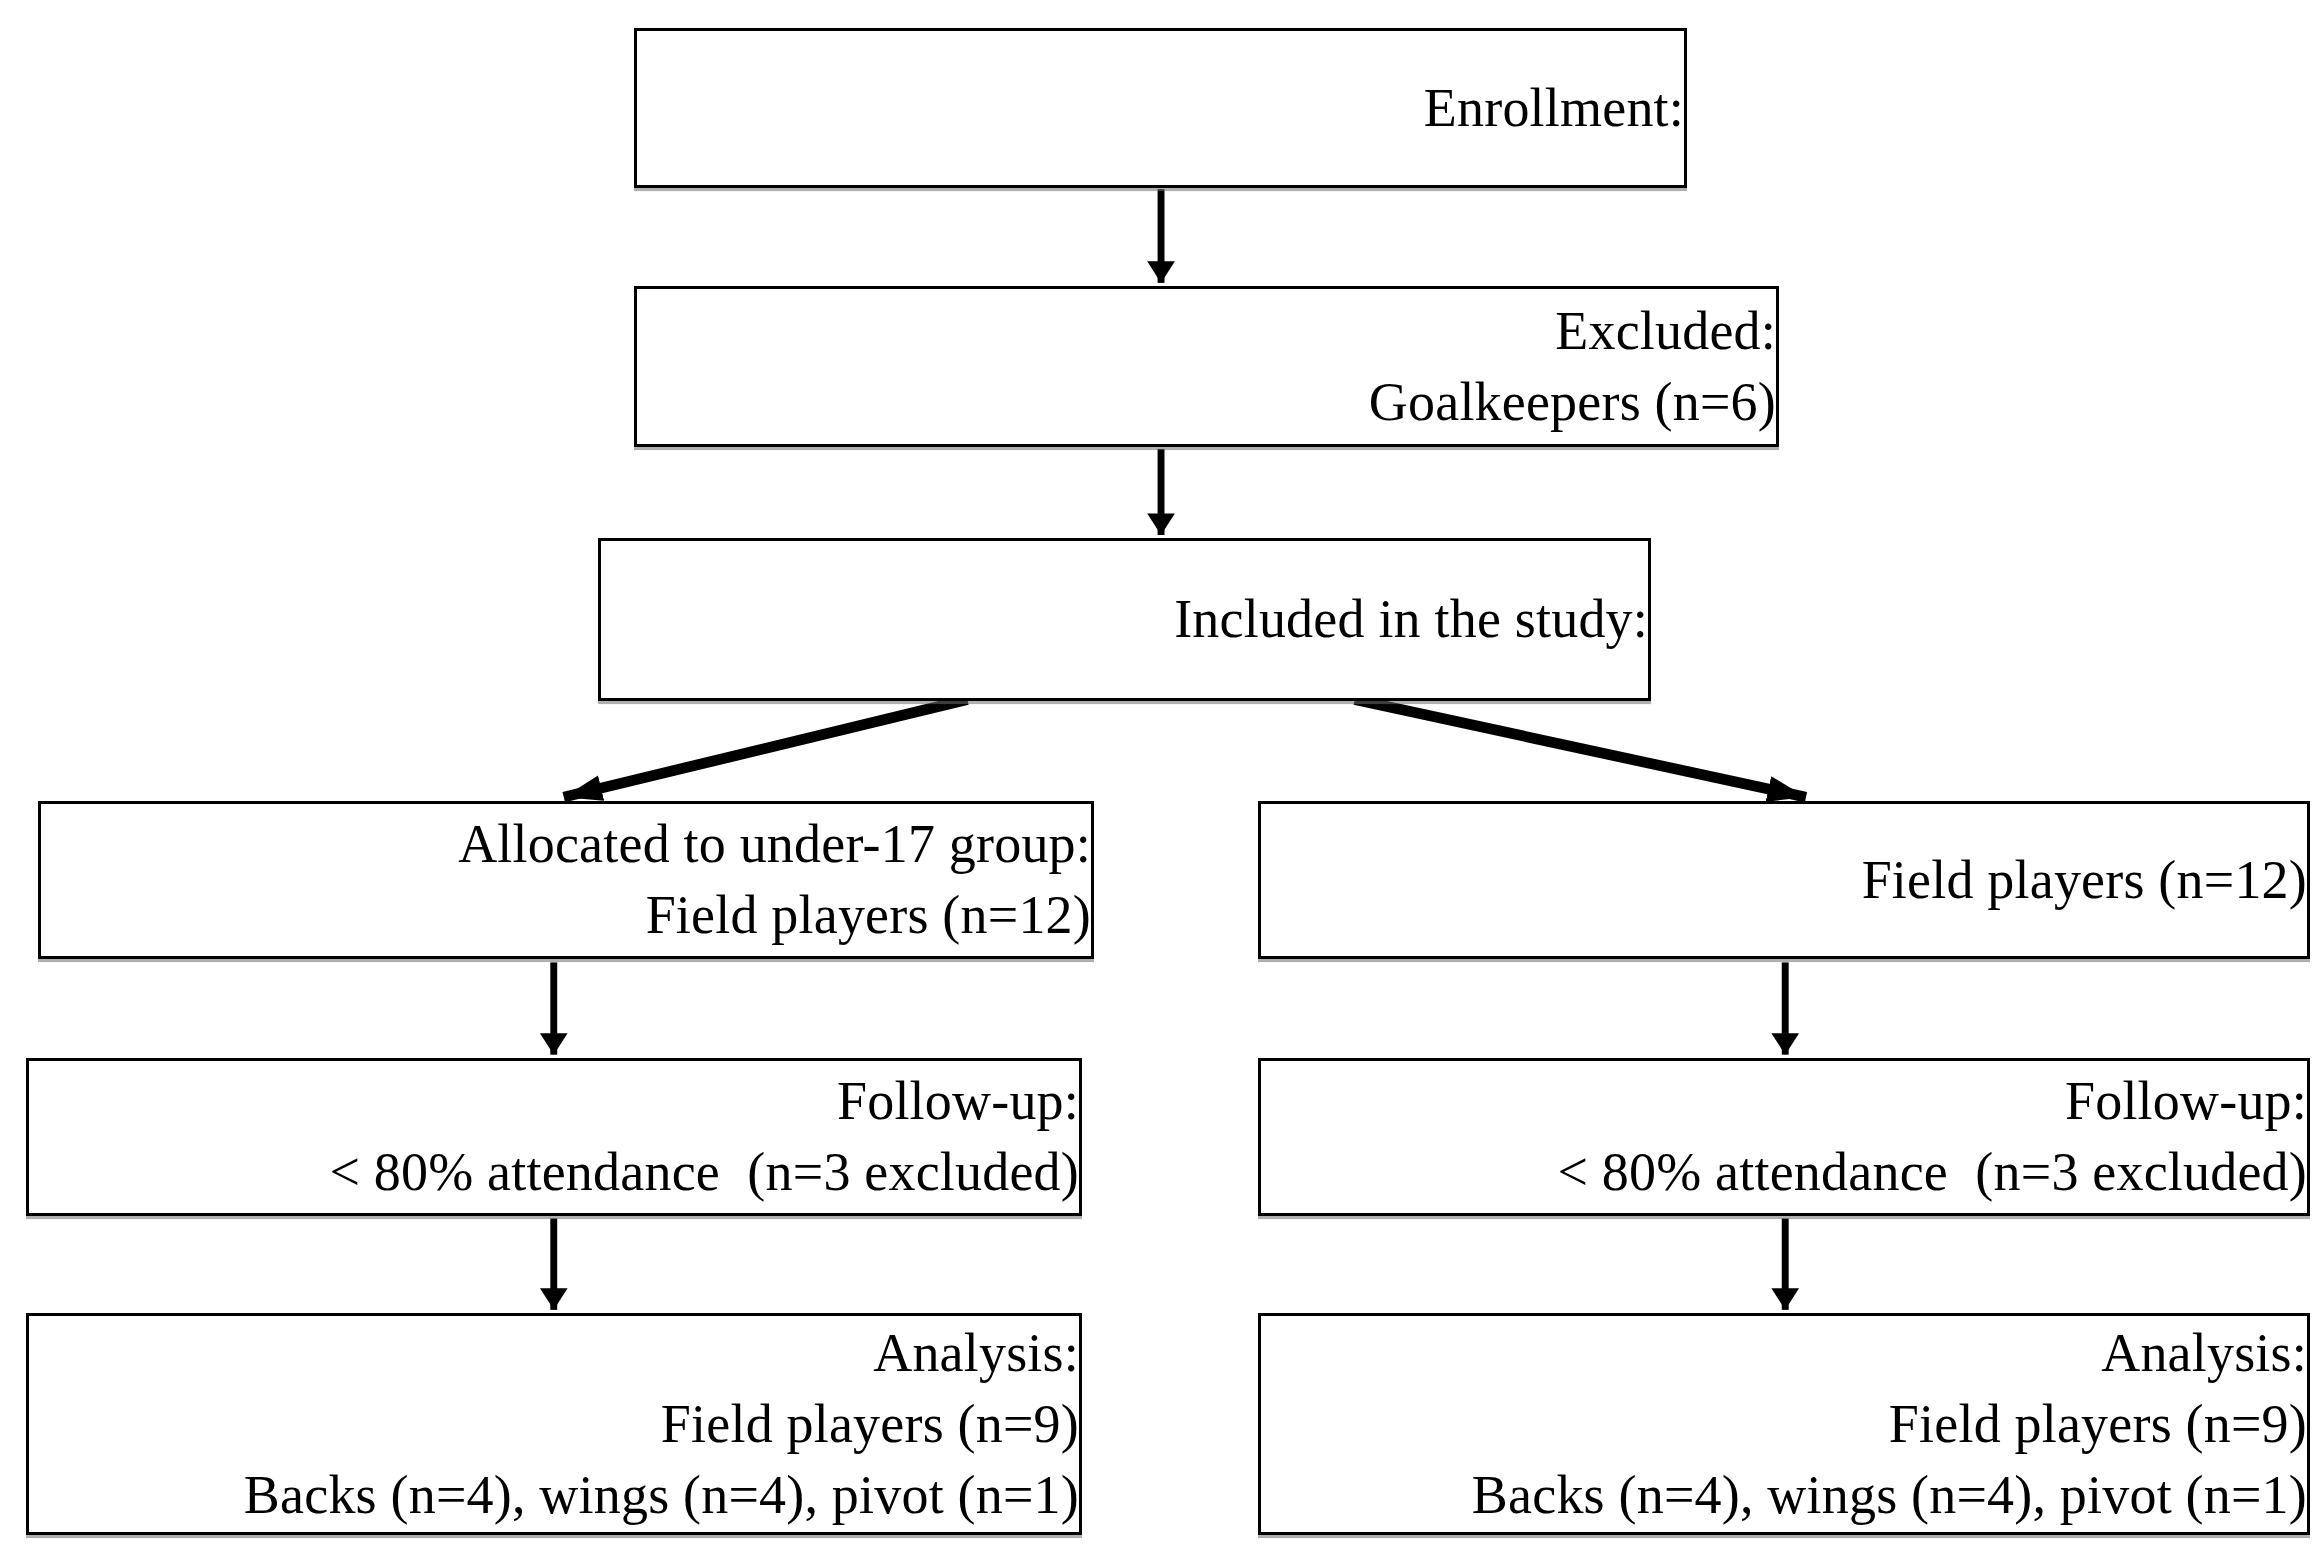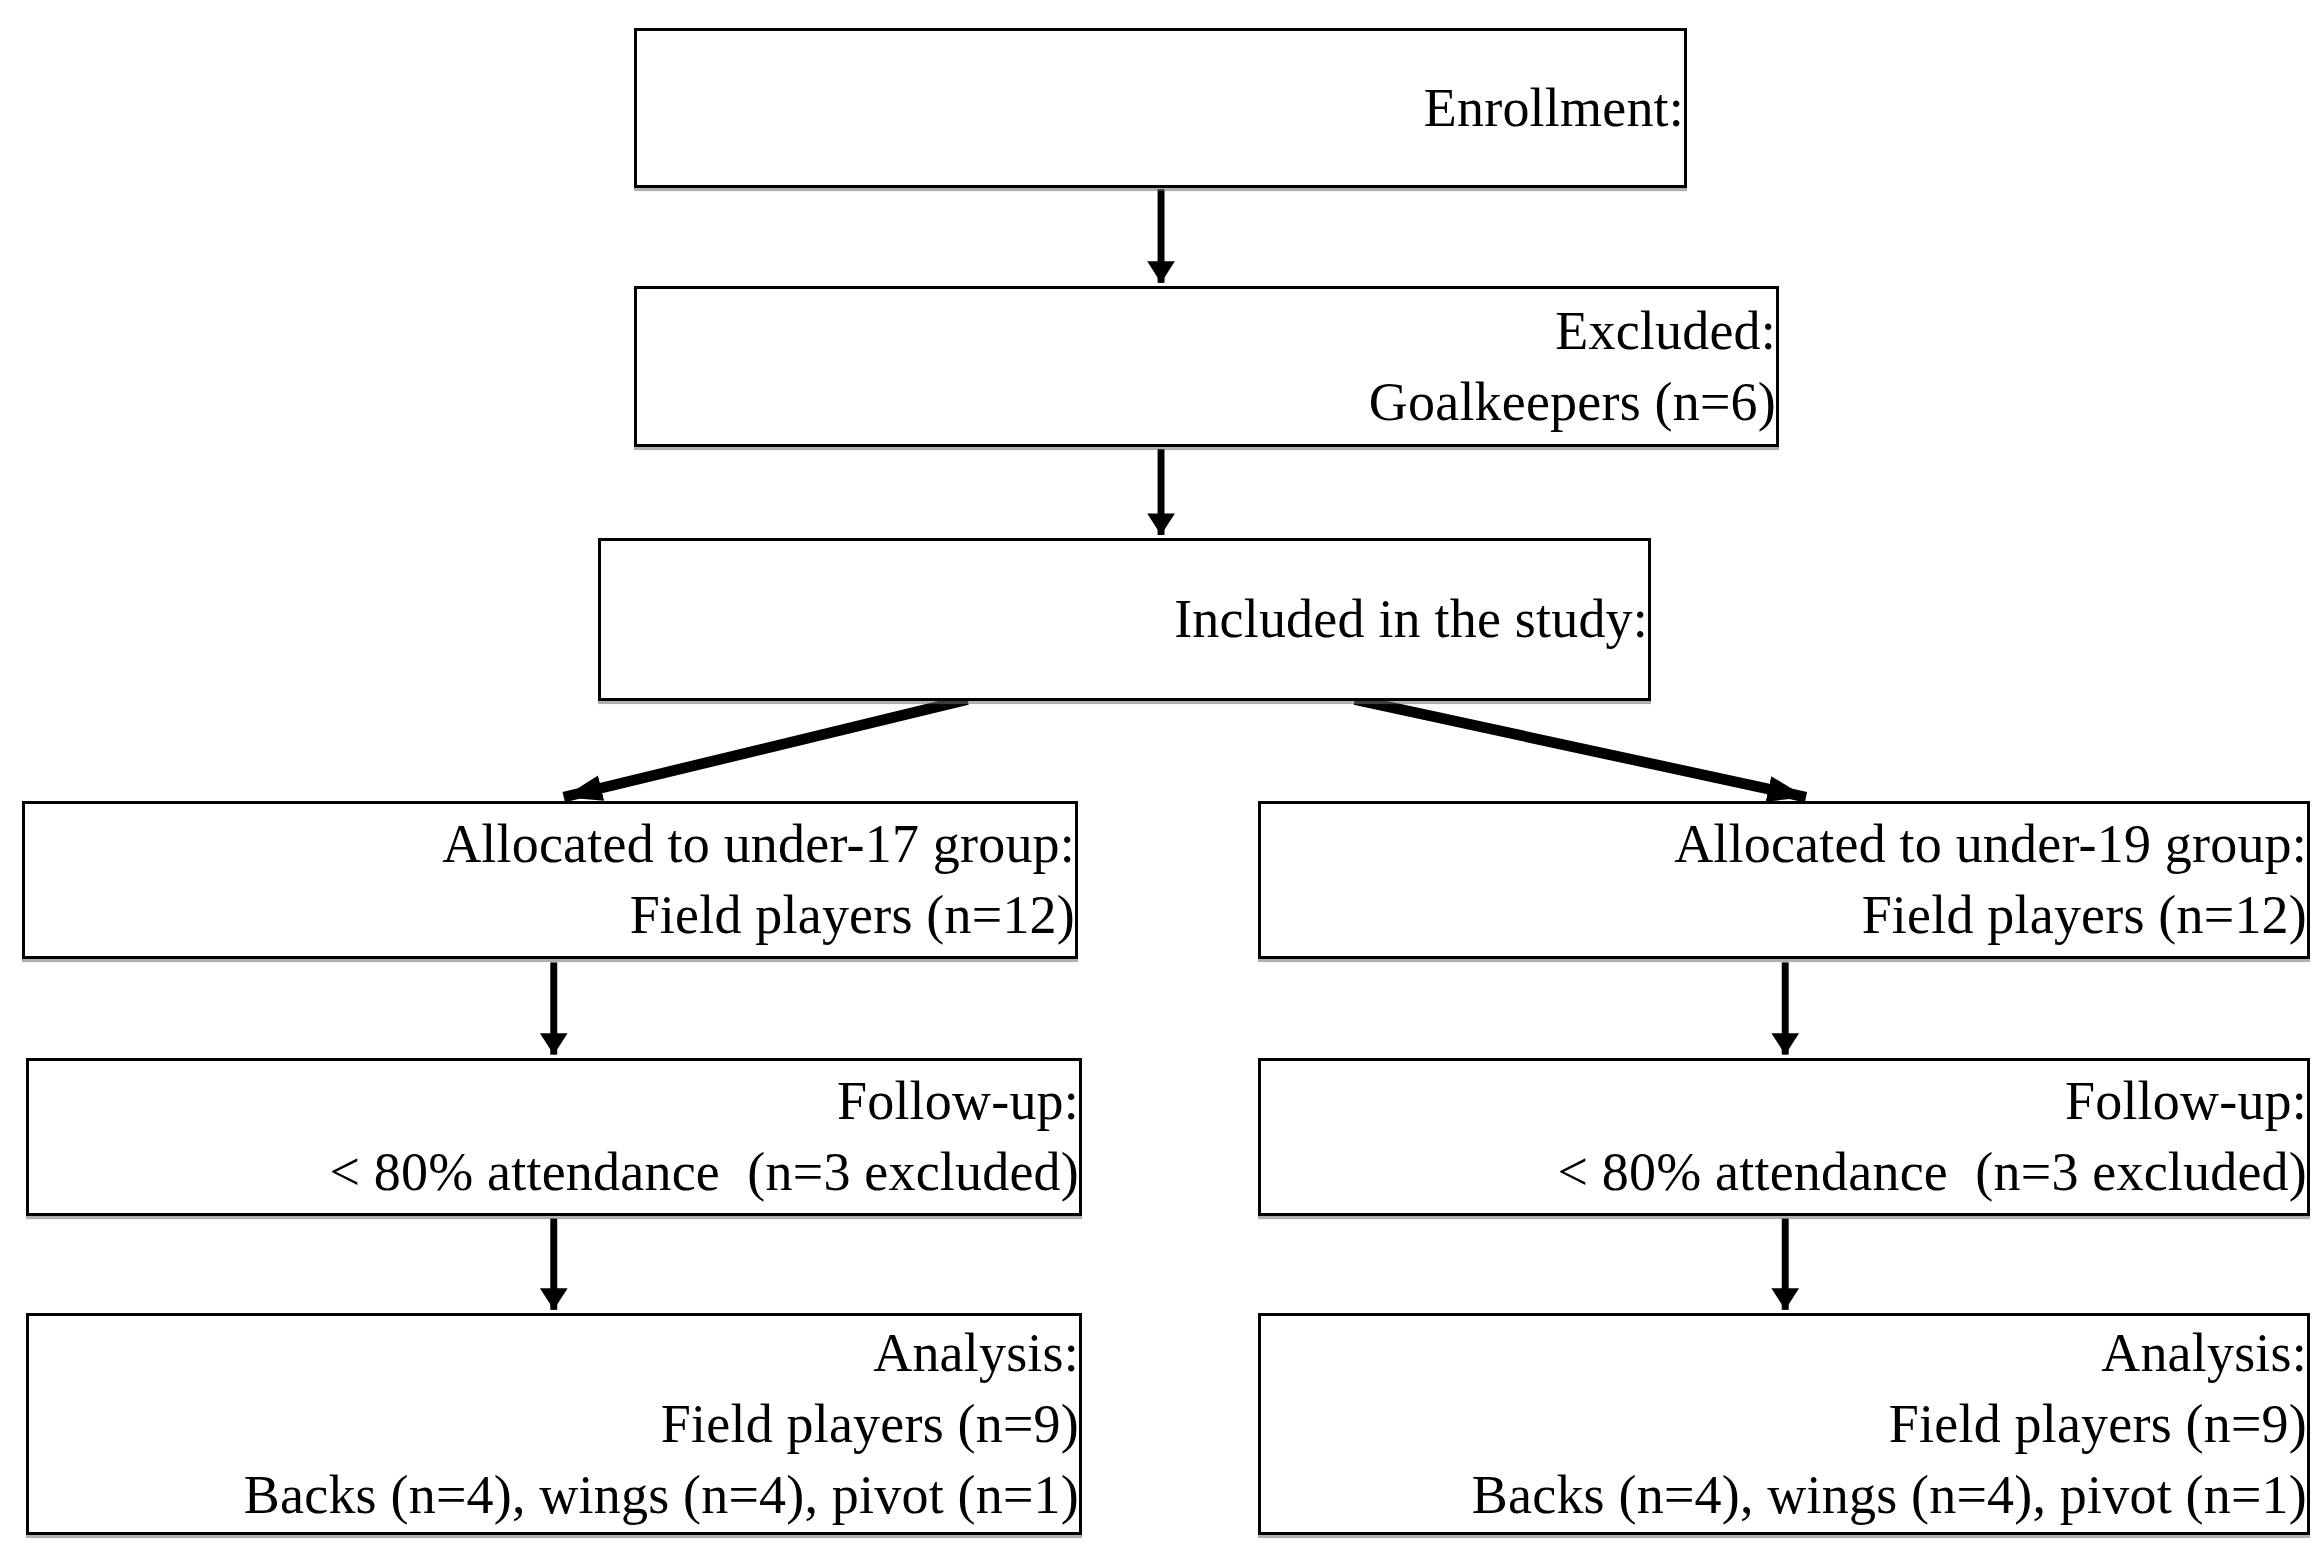--- a/index.html
+++ b/index.html
@@ -39,21 +39,21 @@
   .flow-box .line {
     font-size: 54px;
     line-height: 71px;
     white-space: pre-wrap;
     letter-spacing: 0.2px;
   }
   
   .b-enrollment { left: 634px;  top: 28.4px;   width: 1053px; height: 160px; }
   .b-excluded   { left: 634px;  top: 286px;  width: 1145px; height: 161px; }
   .b-included   { left: 598px;  top: 538px;  width: 1053px; height: 163px; }
-  .b-alloc17    { left: 22px;   top: 801px; width: 1056px; height: 158px; }
+  .b-alloc17    { left: 38px;   top: 801px; width: 1056px; height: 158px; }
   .b-alloc19    { left: 1258px; top: 801px; width: 1052px; height: 158px; }
   .b-fup17      { left: 26px;   top: 1058px; width: 1056px; height: 158px; }
   .b-fup19      { left: 1258px; top: 1058px; width: 1052px; height: 158px; }
   .b-ana17      { left: 26px;   top: 1313px; width: 1056px; height: 222px; }
   .b-ana19      { left: 1258px; top: 1313px; width: 1052px; height: 222px; }
 </style>
 </head>
 <body>
 
 <div class="canvas">
@@ -89,21 +89,20 @@
   <div class="flow-box b-included">
     <div class="line">Included in the study:</div>
   </div>
 
   <div class="flow-box b-alloc17">
     <div class="line">Allocated to under-17 group:</div>
     <div class="line">Field players (n=12)</div>
   </div>
 
   <div class="flow-box b-alloc19">
-    <div class="line">Allocated to under-19 group:</div>
     <div class="line">Field players (n=12)</div>
   </div>
 
   <div class="flow-box b-fup17">
     <div class="line">Follow-up:</div>
     <div class="line">&lt; 80% attendance  (n=3 excluded)</div>
   </div>
 
   <div class="flow-box b-fup19">
     <div class="line">Follow-up:</div>

